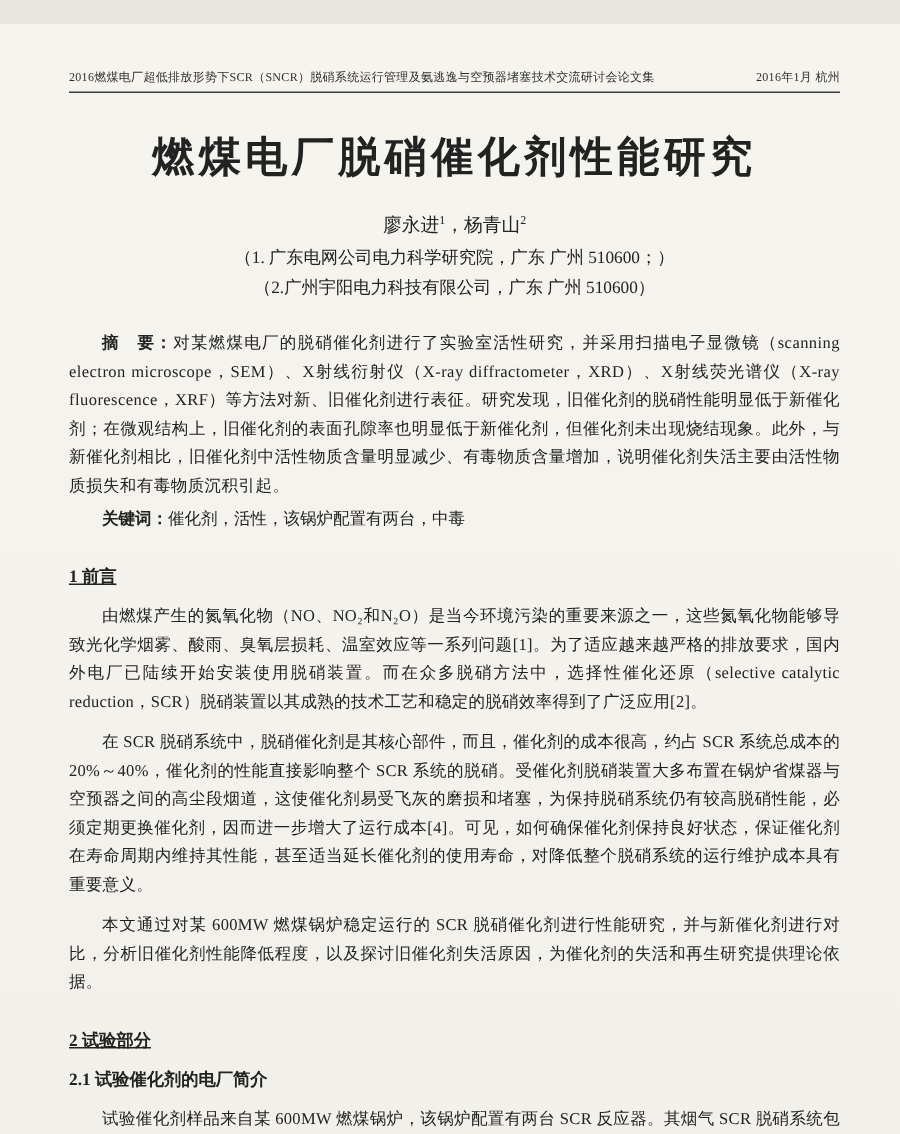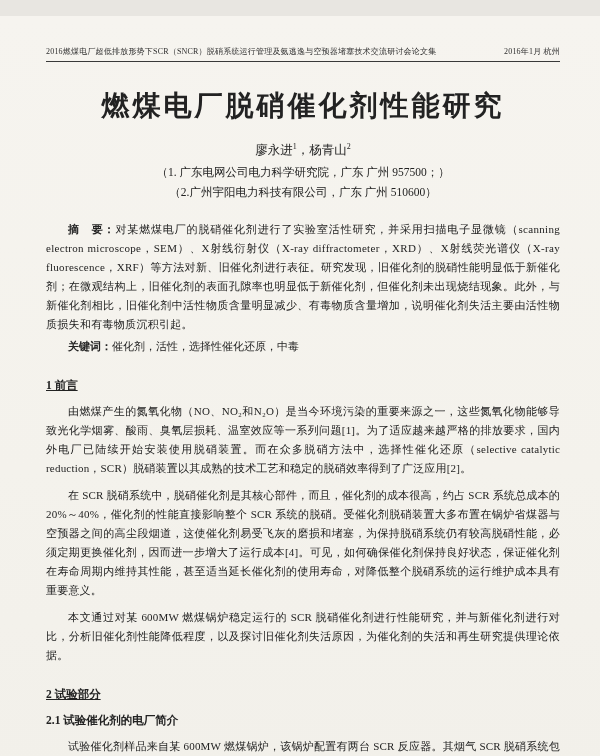--- a/index.html
+++ b/index.html
@@ -105,26 +105,26 @@
     <span>2016年1月 杭州</span>
   </div>
   <div class="header-rule"></div>
 
   <h1 class="title">燃煤电厂脱硝催化剂性能研究</h1>
 
   <div class="authors">
     <span>廖永进</span><sup>1</sup><span>，</span><span>杨青山</span><sup>2</sup>
   </div>
 
-  <div class="affiliation first">（1. 广东电网公司电力科学研究院，广东 广州 957500；）</div>
+  <div class="affiliation first">（1. 广东电网公司电力科学研究院，广东 广州 510600；）</div>
   <div class="affiliation second">（2.广州宇阳电力科技有限公司，广东 广州 510600）</div>
 
   <p class="abstract"><span class="label">摘　要：</span><span>对某燃煤电厂的脱硝催化剂进行了实验室活性研究，并采用扫描电子显微镜（scanning electron microscope，SEM）、X射线衍射仪（X-ray diffractometer，XRD）、X射线荧光谱仪（X-ray fluorescence，XRF）等方法对新、旧催化剂进行表征。研究发现，旧催化剂的脱硝性能明显低于新催化剂；在微观结构上，旧催化剂的表面孔隙率也明显低于新催化剂，但催化剂未出现烧结现象。此外，与新催化剂相比，旧催化剂中活性物质含量明显减少、有毒物质含量增加，说明催化剂失活主要由活性物质损失和有毒物质沉积引起。</span></p>
 
-  <p class="keywords"><span class="label">关键词：</span><span>催化剂，活性，选择性催化还原，中毒</span></p>
+  <p class="keywords"><span class="label">关键词：</span><span>催化剂，活性，该锅炉配置有两台，中毒</span></p>
 
   <div>
     <h2 class="section-heading">1 前言</h2>
     <p class="body-para">由燃煤产生的氮氧化物（NO、NO₂和N₂O）是当今环境污染的重要来源之一，这些氮氧化物能够导致光化学烟雾、酸雨、臭氧层损耗、温室效应等一系列问题[1]。为了适应越来越严格的排放要求，国内外电厂已陆续开始安装使用脱硝装置。而在众多脱硝方法中，选择性催化还原（selective catalytic reduction，SCR）脱硝装置以其成熟的技术工艺和稳定的脱硝效率得到了广泛应用[2]。</p>
     <p class="body-para">在 SCR 脱硝系统中，脱硝催化剂是其核心部件，而且，催化剂的成本很高，约占 SCR 系统总成本的20%～40%，催化剂的性能直接影响整个 SCR 系统的脱硝。受催化剂脱硝装置大多布置在锅炉省煤器与空预器之间的高尘段烟道，这使催化剂易受飞灰的磨损和堵塞，为保持脱硝系统仍有较高脱硝性能，必须定期更换催化剂，因而进一步增大了运行成本[4]。可见，如何确保催化剂保持良好状态，保证催化剂在寿命周期内维持其性能，甚至适当延长催化剂的使用寿命，对降低整个脱硝系统的运行维护成本具有重要意义。</p>
     <p class="body-para">本文通过对某 600MW 燃煤锅炉稳定运行的 SCR 脱硝催化剂进行性能研究，并与新催化剂进行对比，分析旧催化剂性能降低程度，以及探讨旧催化剂失活原因，为催化剂的失活和再生研究提供理论依据。</p>
   </div>
 
   <div>
     <h2 class="section-heading">2 试验部分</h2>

